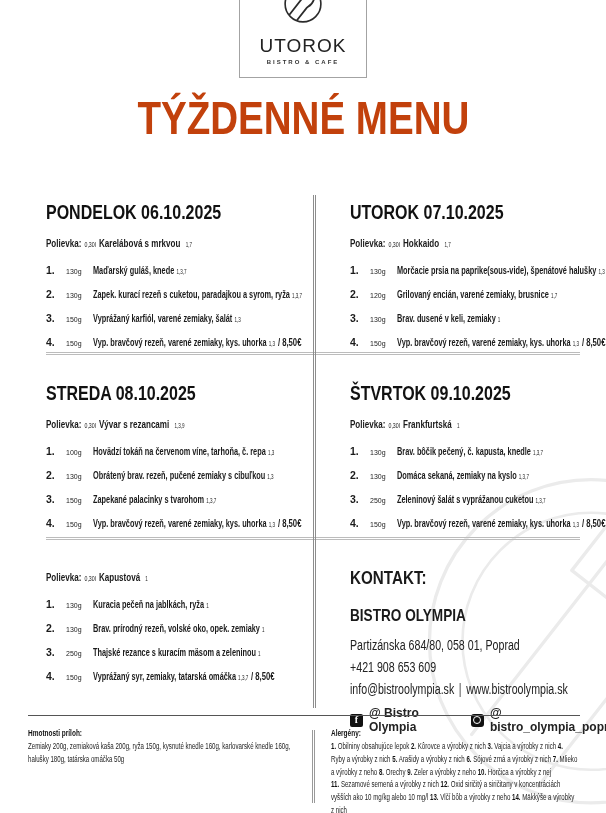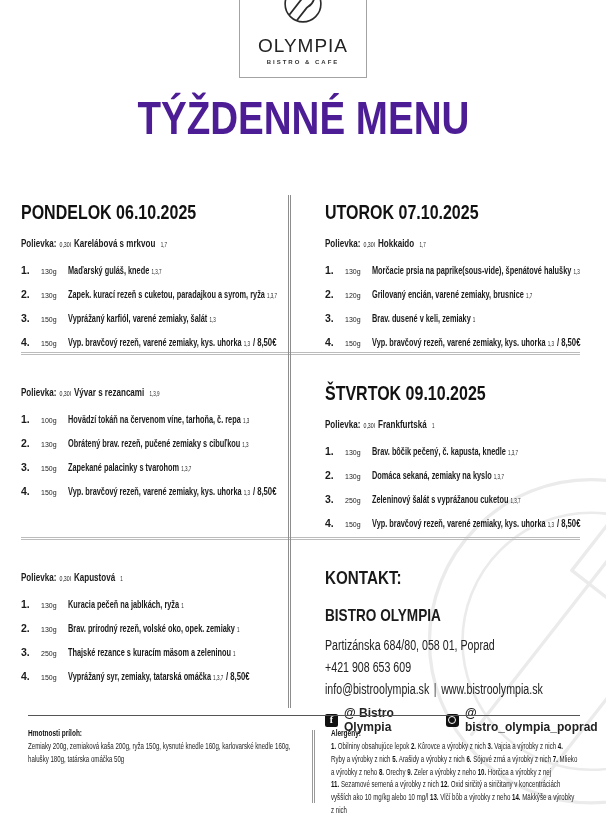--- a/index.html
+++ b/index.html
@@ -13,26 +13,26 @@
   .squish{transform:scaleX(0.72);transform-origin:0 0;width:138%;}
 
   
   #logo-box{position:absolute;top:-18px;left:50%;transform:translateX(-50%);
             width:126px;height:94px;border:1px solid #a3a3a3;background:#fff;
             display:flex;flex-direction:column;align-items:center;z-index:2;}
   #logo-icon{width:52px;height:52px;margin-top:-1px;}
   #logo-title{font-size:19px;font-weight:400;color:#222;letter-spacing:1px;line-height:1;margin-top:2px;}
   #logo-sub{font-size:6px;font-weight:700;color:#333;letter-spacing:2px;margin-top:4px;}
   #main-title{position:absolute;top:94px;left:0;right:0;text-align:center;
-              font-size:47px;font-weight:700;color:#4c1d95;line-height:1;z-index:2;}
+              font-size:47px;font-weight:700;color:#c2410c;line-height:1;z-index:2;}
   #sub-title{position:absolute;top:147px;left:0;right:0;text-align:center;
              font-size:15px;font-weight:700;color:#111;letter-spacing:1px;z-index:2;}
 
   
-  #menu{position:absolute;top:190px;left:21px;right:26px;z-index:2;}
+  #menu{position:absolute;top:190px;left:46px;right:26px;z-index:2;}
   .mrow{display:grid;grid-template-columns:268px 1fr;}
   .mrow .cell{padding-top:12px;}
   .mrow.r2 .cell,.mrow.r3 .cell{padding-top:28px;}
   .mrow.r2,.mrow.r3{border-top:3px double #bcbcbc;}
   .r1{height:162px;}.r2{height:182px;}.r3{height:175px;}
   .cell.right{padding-left:36px;}
   #vdivider{position:absolute;left:267px;top:5px;height:513px;border-left:3px double #8d8d8d;z-index:1;}
 
   .day-title{font-size:20px;font-weight:700;color:#111;margin:0 0 12px 0;line-height:1;}
   .soup{line-height:16px;margin-bottom:6px;}
@@ -86,21 +86,21 @@
   </svg>
 
   <div id="logo-box">
     <svg id="logo-icon" viewBox="0 0 64 64" fill="none" stroke="#2b2b2b">
       <circle cx="32" cy="27" r="22" stroke-width="2"></circle>
       <g transform="rotate(38 32 27)" stroke-width="2.2" stroke-linecap="round">
         <path d="M24 13 v8 M27 12 v9 M30 13 v8 M24 21 h6 M27 21 v26"></path>
         <path d="M38 12 q4 7 1 14 l-0.5 2 v19"></path>
       </g>
     </svg>
-    <div id="logo-title">OLYMPIA</div>
+    <div id="logo-title">UTOROK</div>
     <div id="logo-sub">BISTRO &amp; CAFE</div>
   </div>
 
   <div id="main-title">
     <span class="cond-c">TÝŽDENNÉ MENU</span>
   </div>
 
   <div id="menu">
     <div id="vdivider"></div>
 
@@ -160,20 +160,21 @@
         <div class="item">
           <span class="inum">4.</span>
           <span class="iw">150g</span>
           <span class="ibody cond"><span>Vyp. bravčový rezeň, varené zemiaky, kys. uhorka</span><span class="alg">1,3</span><span class="price">/ 8,50€</span></span>
         </div>
       </div>
     </div>
 
     <div class="mrow r2">
       <div class="cell">
+        <div class="day-title"><span class="cond-t">STREDA 08.10.2025</span></div>
         <div class="soup"><span class="cond">
           <b>Polievka:</b>
           <span class="vol">0,30l</span>
           <b>Vývar s rezancami</b>
           <span class="alg">1,3,9</span>
         </span></div>
         <div class="item">
           <span class="inum">1.</span>
           <span class="iw">100g</span>
           <span class="ibody cond"><span>Hovädzí tokáň na červenom víne, tarhoňa, č. repa</span><span class="alg">1,3</span></span>

